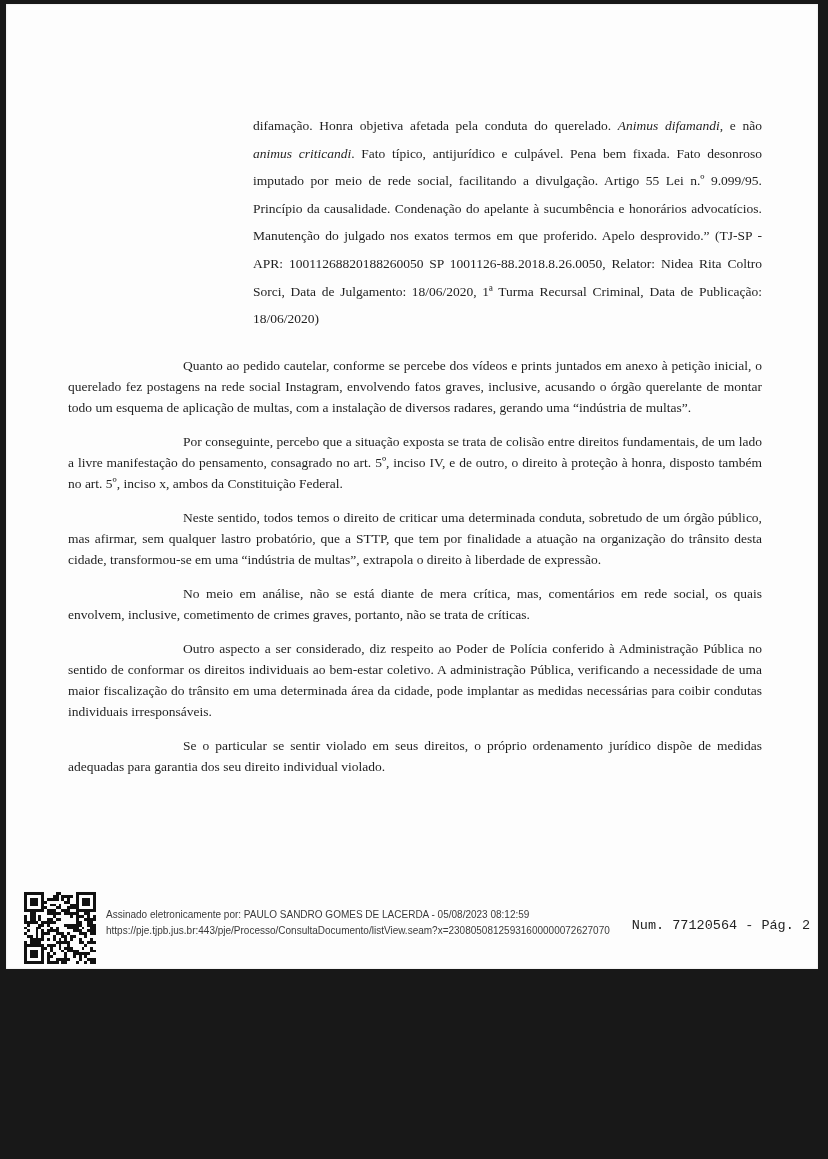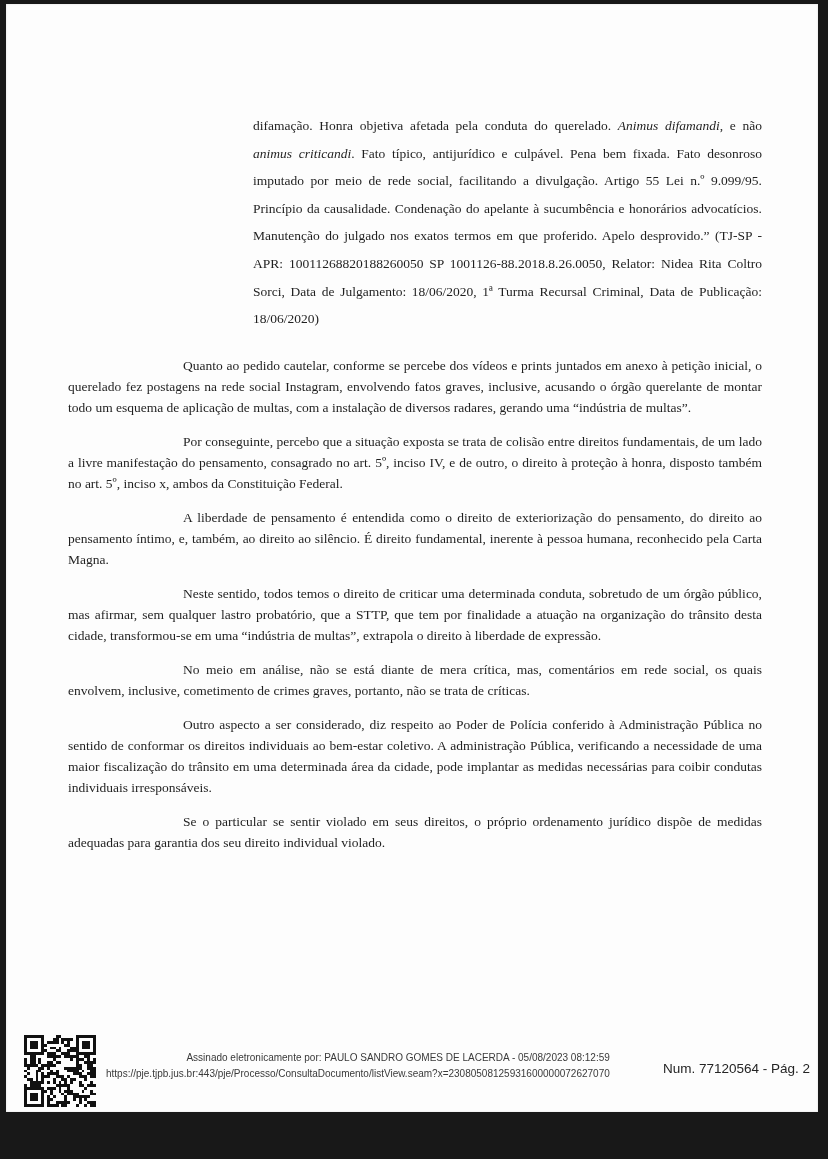--- a/index.html
+++ b/index.html
@@ -8,21 +8,21 @@
     --ink:#1f1f1f;
     --footer-ink:#3a3a3a;
   }
   html,body{margin:0;padding:0;}
   body{
     width:828px;height:1159px;position:relative;overflow:hidden;
     background:var(--frame);
     font-family:"Liberation Serif", serif;
   }
   .page{
-    position:absolute;left:6px;top:4px;width:812px;height:1108px;
+    position:absolute;left:6px;top:4px;width:812px;height:965px;
     background:var(--paper);
     box-shadow:inset 0 0 2px rgba(0,0,0,.15);
   }
   .content{
     position:absolute;left:62px;right:56px;top:108px;
     color:var(--ink);
   }
   .quote{
     margin:0 0 22px 185px;
     font-size:13.5px;line-height:27.6px;
@@ -31,46 +31,44 @@
   .paragraphs p.para{
     margin:0 0 13px 0;
     font-size:13.5px;line-height:21px;
     text-indent:115px;
     text-align:justify;
   }
   .doc-footer{
     position:absolute;left:18px;bottom:5px;
     display:flex;align-items:flex-start;gap:10px;
     font-family:"Liberation Sans", sans-serif;
-    text-align:right;
   }
   .qr{width:72px;height:72px;flex:0 0 auto;}
   .qr svg{display:block;width:72px;height:72px;}
   .footer-lines{
     margin-top:15px;
     font-size:10px;line-height:15.5px;color:var(--footer-ink);
     white-space:nowrap;
   }
   .page-num{
     position:absolute;right:8px;bottom:36px;
-    font-family:Liberation Sans, sans-serif;
+    font-family:Liberation Mono, monospace;
     font-size:13.5px;color:#242424;
   }
 </style>
 </head>
 <body>
 
 <div class="page">
 
   <div class="content">
     <div class="quote"><span>difamação. Honra objetiva afetada pela conduta do querelado. </span><span style="font-style: italic;">Animus difamandi</span><span>, e não </span><span style="font-style: italic;">animus criticandi</span><span>. Fato típico, antijurídico e culpável. Pena bem fixada. Fato desonroso imputado por meio de rede social, facilitando a divulgação. Artigo 55 Lei n.º 9.099/95. Princípio da causalidade. Condenação do apelante à sucumbência e honorários advocatícios. Manutenção do julgado nos exatos termos em que proferido. Apelo desprovido.” (TJ-SP - APR: 10011268820188260050 SP 1001126-88.2018.8.26.0050, Relator: Nidea Rita Coltro Sorci, Data de Julgamento: 18/06/2020, 1ª Turma Recursal Criminal, Data de Publicação: 18/06/2020)</span></div>
     <div class="paragraphs">
         <p class="para">Quanto ao pedido cautelar, conforme se percebe dos vídeos e prints juntados em anexo à petição inicial, o querelado fez postagens na rede social Instagram, envolvendo fatos graves, inclusive, acusando o órgão querelante de montar todo um esquema de aplicação de multas, com a instalação de diversos radares, gerando uma “indústria de multas”.</p>
         <p class="para">Por conseguinte, percebo que a situação exposta se trata de colisão entre direitos fundamentais, de um lado a livre manifestação do pensamento, consagrado no art. 5º, inciso IV, e de outro, o direito à proteção à honra, disposto também no art. 5º, inciso x, ambos da Constituição Federal.</p>
-        <p class="para">A liberdade de pensamento é entendida como o direito de exteriorização do pensamento, do direito ao pensamento íntimo, e, também, ao direito ao silêncio. É direito fundamental, inerente à pessoa humana, reconhecido pela Carta Magna.</p>
         <p class="para">Neste sentido, todos temos o direito de criticar uma determinada conduta, sobretudo de um órgão público, mas afirmar, sem qualquer lastro probatório, que a STTP, que tem por finalidade a atuação na organização do trânsito desta cidade, transformou-se em uma “indústria de multas”, extrapola o direito à liberdade de expressão.</p>
         <p class="para">No meio em análise, não se está diante de mera crítica, mas, comentários em rede social, os quais envolvem, inclusive, cometimento de crimes graves, portanto, não se trata de críticas.</p>
         <p class="para">Outro aspecto a ser considerado, diz respeito ao Poder de Polícia conferido à Administração Pública no sentido de conformar os direitos individuais ao bem-estar coletivo. A administração Pública, verificando a necessidade de uma maior fiscalização do trânsito em uma determinada área da cidade, pode implantar as medidas necessárias para coibir condutas individuais irresponsáveis.</p>
         <p class="para">Se o particular se sentir violado em seus direitos, o próprio ordenamento jurídico dispõe de medidas adequadas para garantia dos seu direito individual violado.</p>
       </div>
   </div>
 
   <div class="doc-footer">
     <div class="qr">
         <svg viewBox="0 0 25 25" shape-rendering="crispEdges" xmlns="http://www.w3.org/2000/svg">

